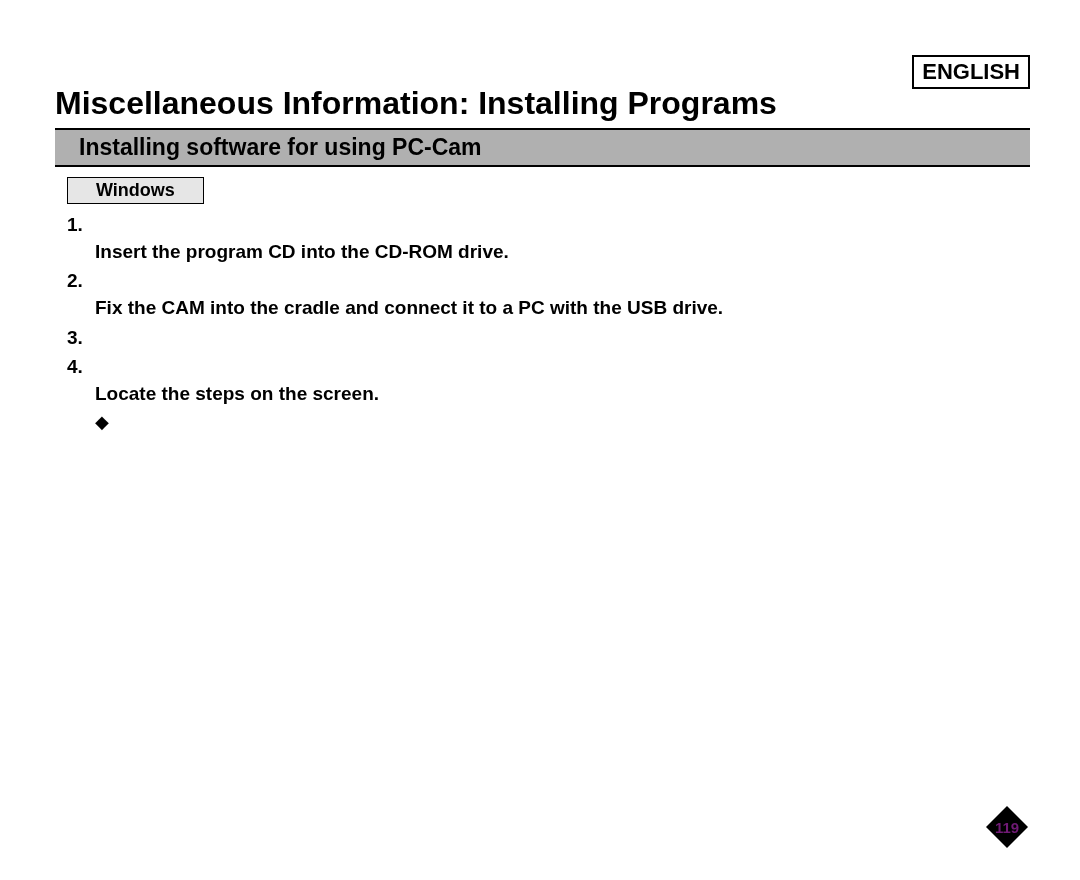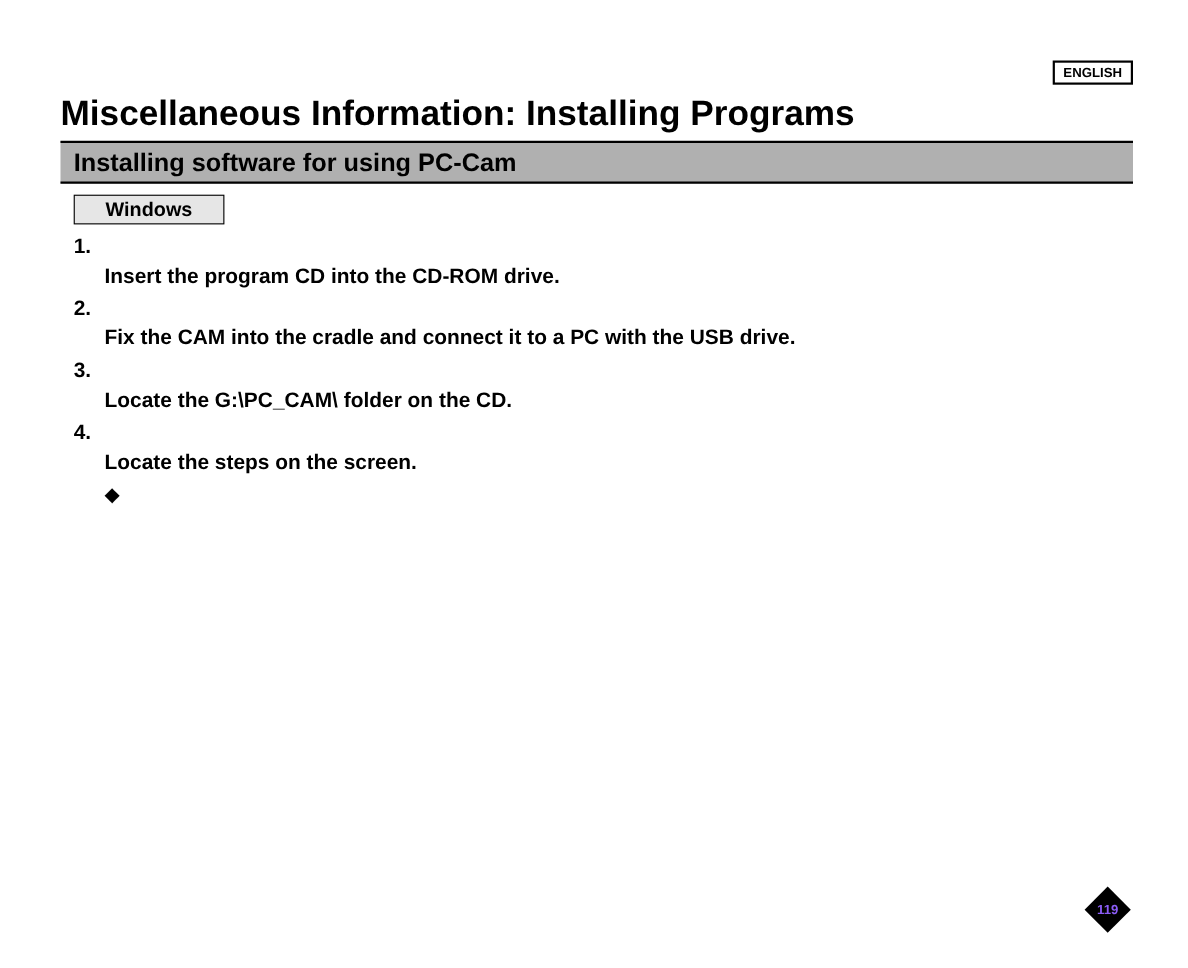--- a/index.html
+++ b/index.html
@@ -11,33 +11,33 @@
     padding: 55px 50px 40px 55px;
     position: relative;
   }
   .lang-box {
     position: absolute;
     top: 55px;
     right: 50px;
     border: 2px solid #000;
     padding: 2px 8px;
     font-weight: bold;
-    font-size: 12px;
+    font-size: 22px;
   }
   .page-title {
     font-size: 32px;
     font-weight: bold;
     margin-top: 30px;
     margin-bottom: 6px;
   }
   .section-bar {
     background: #b0b0b0;
     border-top: 2px solid #000;
     border-bottom: 2px solid #000;
-    padding: 4px 12px;
+    padding: 4px 24px;
     font-size: 23px;
     font-weight: bold;
   }
   .tag-box {
     display: inline-block;
     border: 1.5px solid #000;
     background: #e6e6e6;
     padding: 2px 28px;
     font-weight: bold;
     font-size: 18px;
@@ -76,23 +76,23 @@
     width: 46px;
     height: 46px;
   }
   .page-number-badge svg { width: 100%; height: 100%; }
   .page-number-badge .num {
     position: absolute;
     top: 0; left: 0; right: 0; bottom: 0;
     display: flex;
     align-items: center;
     justify-content: center;
-    color: #8b5cf6;
+    color: #701a75;
     font-weight: bold;
-    font-size: 12px;
+    font-size: 15px;
   }
 </style>
 </head>
 <body>
 
 
 
 <div class="lang-box">ENGLISH</div>
 
 <h1 class="page-title">Miscellaneous Information: Installing Programs</h1>
@@ -105,21 +105,20 @@
   <li class="step-row">
     <span class="step-num">1.</span>
     <span class="step-text">Insert the program CD into the CD-ROM drive.</span>
   </li>
   <li class="step-row">
     <span class="step-num">2.</span>
     <span class="step-text">Fix the CAM into the cradle and connect it to a PC with the USB drive.</span>
   </li>
   <li class="step-row">
     <span class="step-num">3.</span>
-    <span class="step-text">Locate the G:\PC_CAM\ folder on the CD.</span>
   </li>
   <li class="step-row">
     <span class="step-num">4.</span>
     <span class="step-text">Locate the steps on the screen.</span>
   </li>
 </ol>
 
 <div class="sub-note">
   <span class="diamond">◆</span>
 </div>

